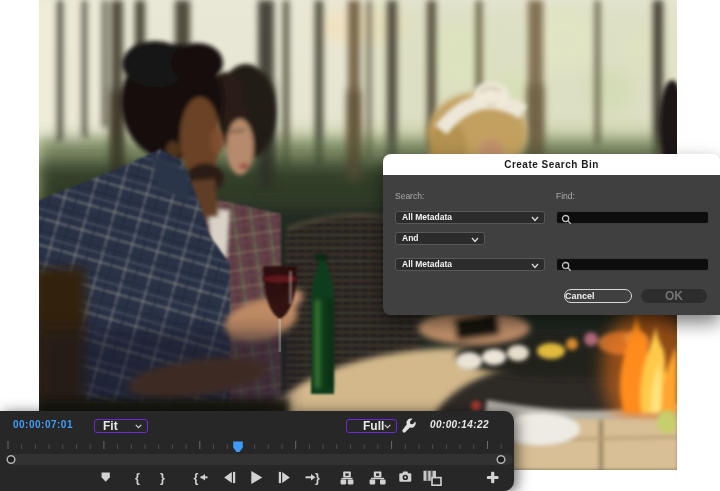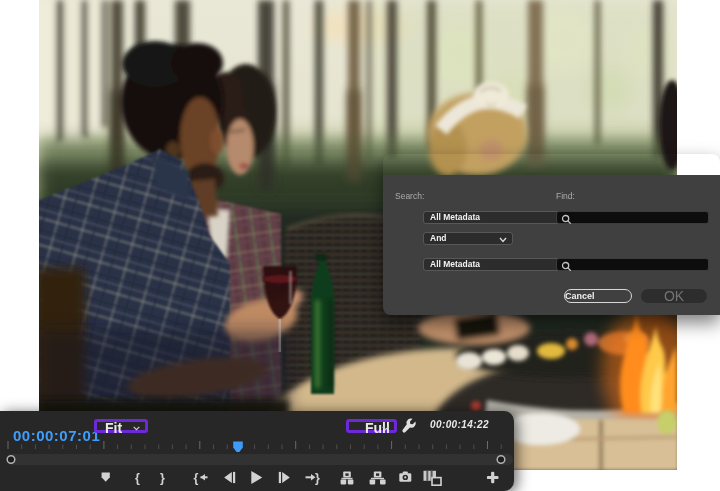--- a/index.html
+++ b/index.html
@@ -7,34 +7,34 @@
 #stage{position:relative;width:720px;height:491px;background:#fff;}
 #photo{position:absolute;left:39px;top:0;width:638px;height:470px;overflow:hidden;}
 
 #dialog{position:absolute;left:383px;top:154px;width:337px;height:161px;border-radius:8px 8px 0 8px;
   box-shadow:0 8px 18px rgba(0,0,0,.5);}
 #dlg-head{position:absolute;left:0;top:0;width:100%;height:21px;background:#fff;border-radius:8px 8px 0 0;
   text-align:center;font-size:10px;font-weight:bold;color:#1b1b1b;line-height:22px;letter-spacing:.5px;}
 #dlg-body{position:absolute;left:0;top:21px;width:100%;height:140px;background:#404040;border-radius:0 0 0 8px;}
 .lbl{position:absolute;font-size:8.5px;color:#ababab;}
 .dd{position:absolute;height:13px;background:#2c2c2c;border:1px solid #585858;border-radius:3px;
-  color:#f2f2f2;font-size:8.5px;font-weight:bold;line-height:11px;padding-left:6px;margin-left:28px;}
+  color:#f2f2f2;font-size:8.5px;font-weight:bold;line-height:11px;padding-left:6px;}
 .dd .chev{position:absolute;right:5px;top:2px;}
 .inp{position:absolute;height:13px;background:#0d0d0d;border:1px solid #3c3c3c;border-radius:3px;}
 .btn-cancel{position:absolute;left:181px;top:113.5px;width:68px;height:14px;border:1.2px solid #d8d8d8;
   border-radius:7px;color:#efefef;font-size:9px;font-weight:bold;text-align:left;line-height:12px;background:transparent;}
 .btn-ok{position:absolute;left:258px;top:113.5px;width:66px;height:14px;border-radius:7px;background:#2d2d2d;
-  color:#747474;font-size:14px;font-weight:normal;text-align:center;line-height:14px;}
+  color:#747474;font-size:12px;font-weight:bold;text-align:center;line-height:14px;}
 
 #bar{position:absolute;left:0;top:411px;width:514px;height:80px;background:#272727;
   border-radius:0 10px 10px 0;box-shadow:3px 2px 14px rgba(0,0,0,.62);}
-#tc-blue{position:absolute;left:13px;top:419px;font-size:15px;font-weight:bold;color:#3f9efc;letter-spacing:.5px;margin-top:8px;}
+#tc-blue{position:absolute;left:13px;top:419px;font-size:10px;font-weight:bold;color:#3f9efc;letter-spacing:.5px;}
 #tc-white{position:absolute;left:430px;top:419px;font-size:10px;font-weight:bold;color:#e9e9e9;letter-spacing:.4px;font-style:italic;}
-.seldd{position:absolute;top:419px;height:14px;border:3px solid #6d28d9;border-radius:3px;
-  color:#e8e8e8;font-size:14px;font-weight:bold;line-height:12.5px;padding-left:8px;}
+.seldd{position:absolute;top:419px;height:14px;border:1px solid #6d28d9;border-radius:3px;
+  color:#e8e8e8;font-size:12px;font-weight:bold;line-height:12.5px;padding-left:8px;}
 .seldd svg{position:absolute;right:5px;top:3.5px;}
 #barsvg{position:absolute;left:0;top:411px;}
 </style>
 </head>
 <body>
 <div id="stage">
   <div id="photo"><svg width="638" height="470" viewBox="0 0 638 470" xmlns="http://www.w3.org/2000/svg">
 <defs>
 <linearGradient id="sky" x1="0" y1="0" x2="0" y2="1">
 <stop offset="0" stop-color="#e9e7d6"></stop>
@@ -313,20 +313,21 @@
   <div id="tc-blue">00:00:07:01</div>
   <div id="tc-white">00:00:14:22</div>
   <div class="seldd" style="left:94px;width:54px;">Fit<svg width="7" height="5" viewBox="0 0 7 5">
         <path d="M0.7 0.8 L3.5 3.6 L6.3 0.8" stroke="#cfcfcf" stroke-width="1.2" fill="none"></path>
       </svg></div>
   <div class="seldd" style="left:346px;width:51px;padding-left:16px;">Full<svg width="7" height="5" viewBox="0 0 7 5">
         <path d="M0.7 0.8 L3.5 3.6 L6.3 0.8" stroke="#cfcfcf" stroke-width="1.2" fill="none"></path>
       </svg></div>
 
   <div id="dialog">
+    <div id="dlg-head">Create Search Bin</div>
     <div id="dlg-body">
       <div class="lbl" style="left:12px;top:16px;">Search:</div>
       <div class="lbl" style="left:173px;top:16px;">Find:</div>
       <div class="dd" style="left:12px;top:36px;width:150px;">All Metadata<span class="chev"><svg width="8" height="6" viewBox="0 0 8 6">
               <path d="M1 1 L4 4.4 L7 1" stroke="#dcdcdc" stroke-width="1.3" fill="none"></path>
             </svg></span></div>
       <div class="dd" style="left:12px;top:56.5px;width:90px;">And<span class="chev"><svg width="8" height="6" viewBox="0 0 8 6">
               <path d="M1 1 L4 4.4 L7 1" stroke="#dcdcdc" stroke-width="1.3" fill="none"></path>
             </svg></span></div>
       <div class="dd" style="left:12px;top:82.5px;width:150px;">All Metadata<span class="chev"><svg width="8" height="6" viewBox="0 0 8 6">

